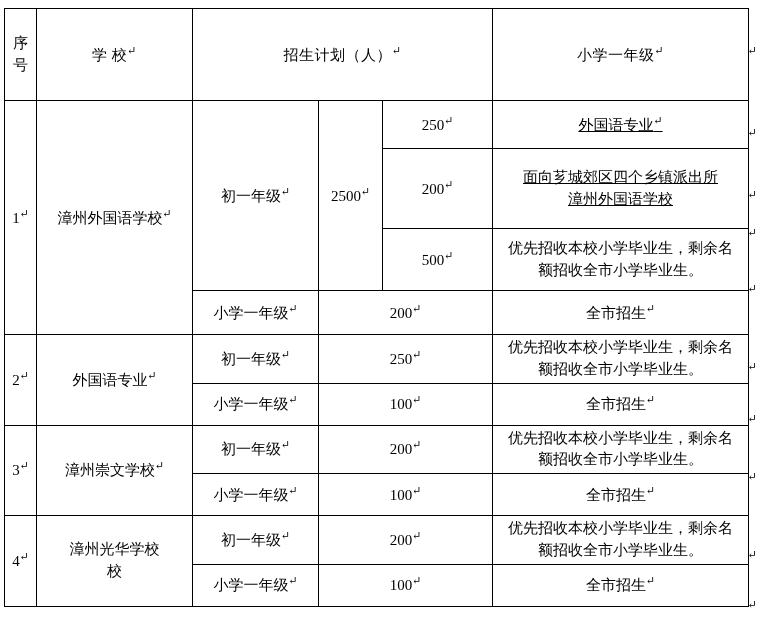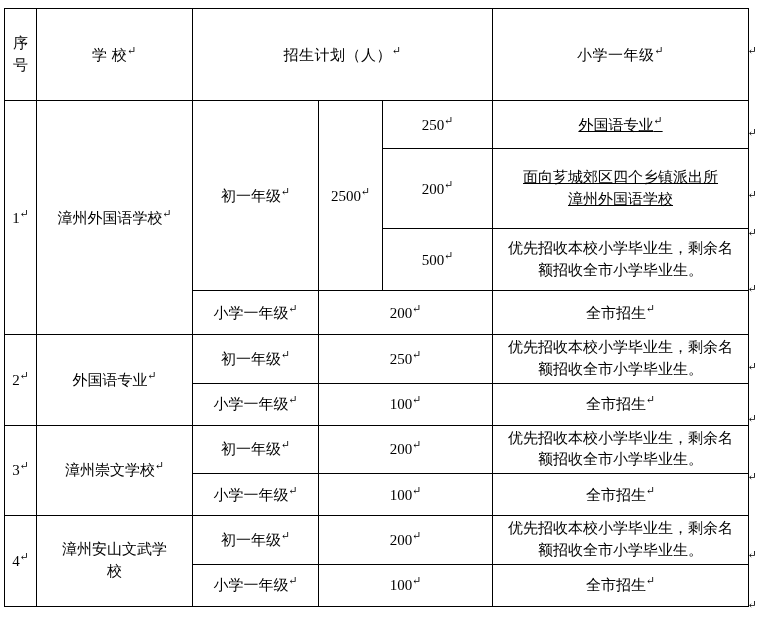--- a/index.html
+++ b/index.html
@@ -232,21 +232,21 @@
         <td>
           <span>全市招生</span><span class="mark">↵</span>
         </td>
       </tr>
 
       <tr style="height:48px;">
         <td class="seq-cell" rowspan="2">
           <span>4</span><span class="mark">↵</span>
         </td>
         <td rowspan="2">
-          <span class="cell-stack">漳州安山文武学</span>
+          <span class="cell-stack">漳州光华学校</span>
           <span class="cell-stack">校</span>
         </td>
         <td>
           <span>初一年级</span><span class="mark">↵</span>
         </td>
         <td class="num" colspan="2">
           <span>200</span><span class="mark">↵</span>
         </td>
         <td class="scope-small">
           <span class="cell-stack">优先招收本校小学毕业生，剩余名</span>

